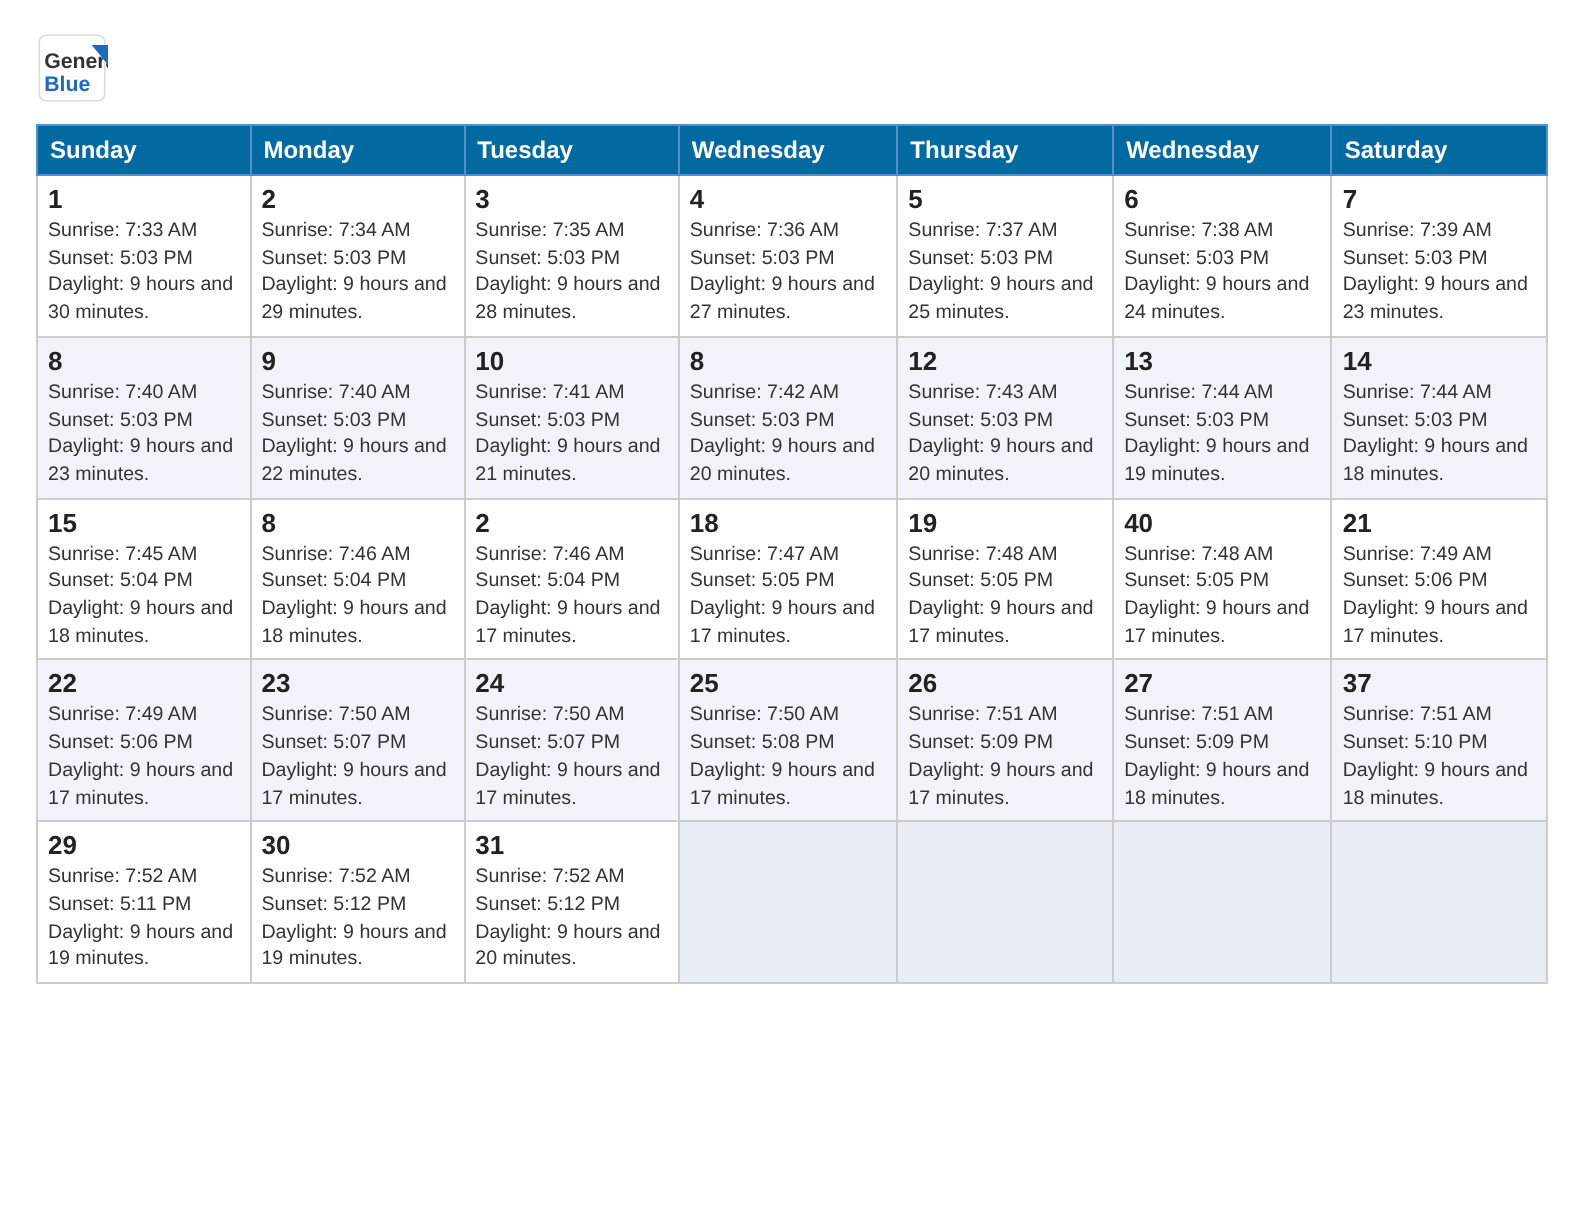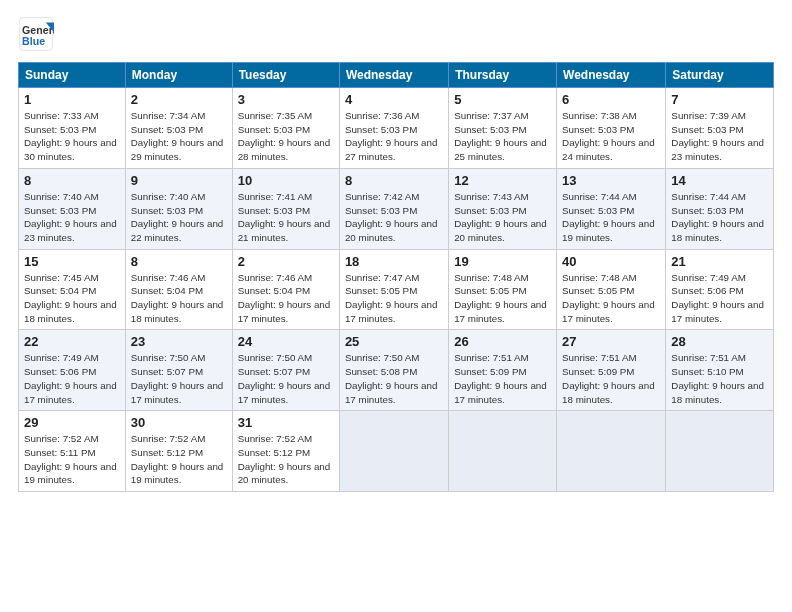--- a/index.html
+++ b/index.html
@@ -230,21 +230,21 @@
       </td>
           <td>
         <span class="day-num">26</span>
         <span class="day-info">Sunrise: 7:51 AM<br>Sunset: 5:09 PM<br>Daylight: 9 hours and 17 minutes.</span>
       </td>
           <td>
         <span class="day-num">27</span>
         <span class="day-info">Sunrise: 7:51 AM<br>Sunset: 5:09 PM<br>Daylight: 9 hours and 18 minutes.</span>
       </td>
           <td>
-        <span class="day-num">28</span>
+        <span class="day-num">37</span>
         <span class="day-info">Sunrise: 7:51 AM<br>Sunset: 5:10 PM<br>Daylight: 9 hours and 18 minutes.</span>
       </td>
         </tr>
         <tr class="last-row">
           <td>
         <span class="day-num">29</span>
         <span class="day-info">Sunrise: 7:52 AM<br>Sunset: 5:11 PM<br>Daylight: 9 hours and 19 minutes.</span>
       </td>
           <td>
         <span class="day-num">30</span>

